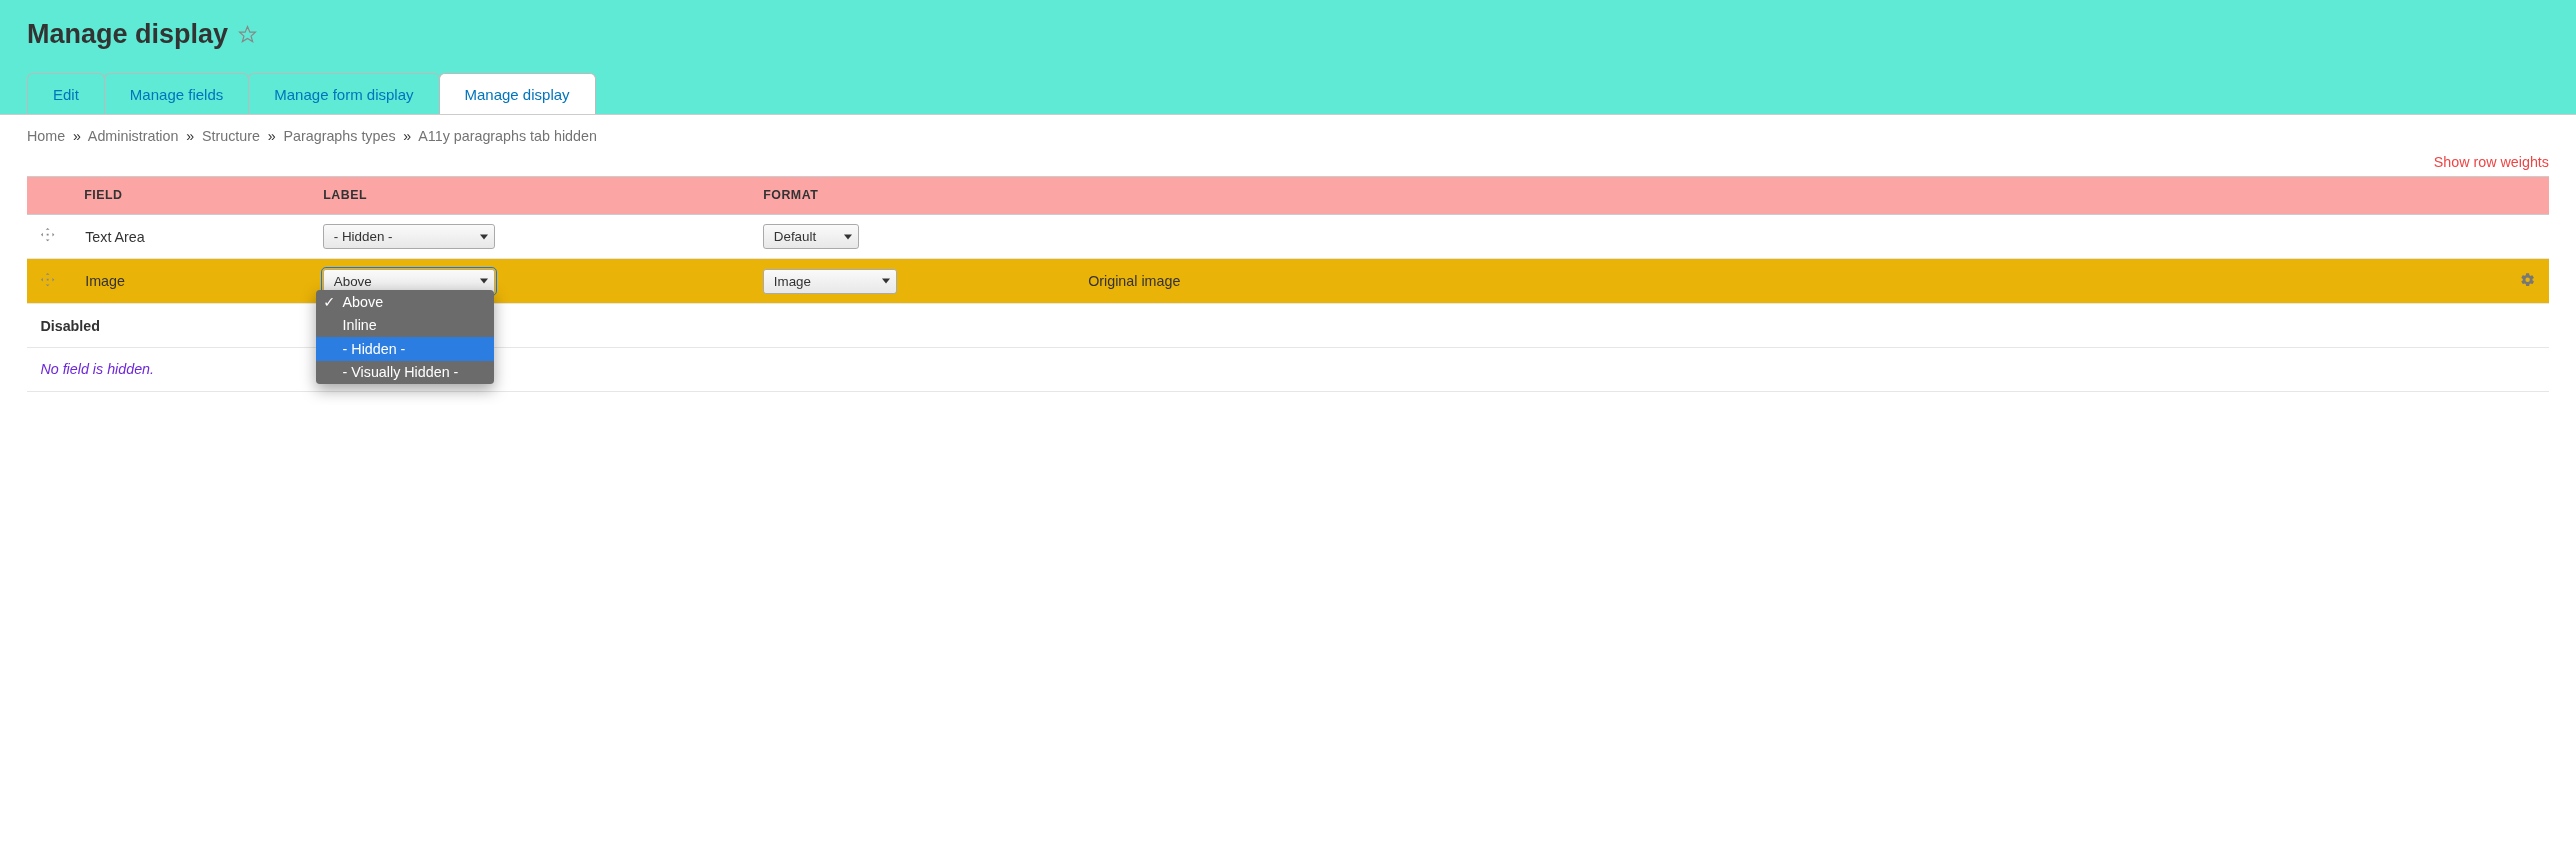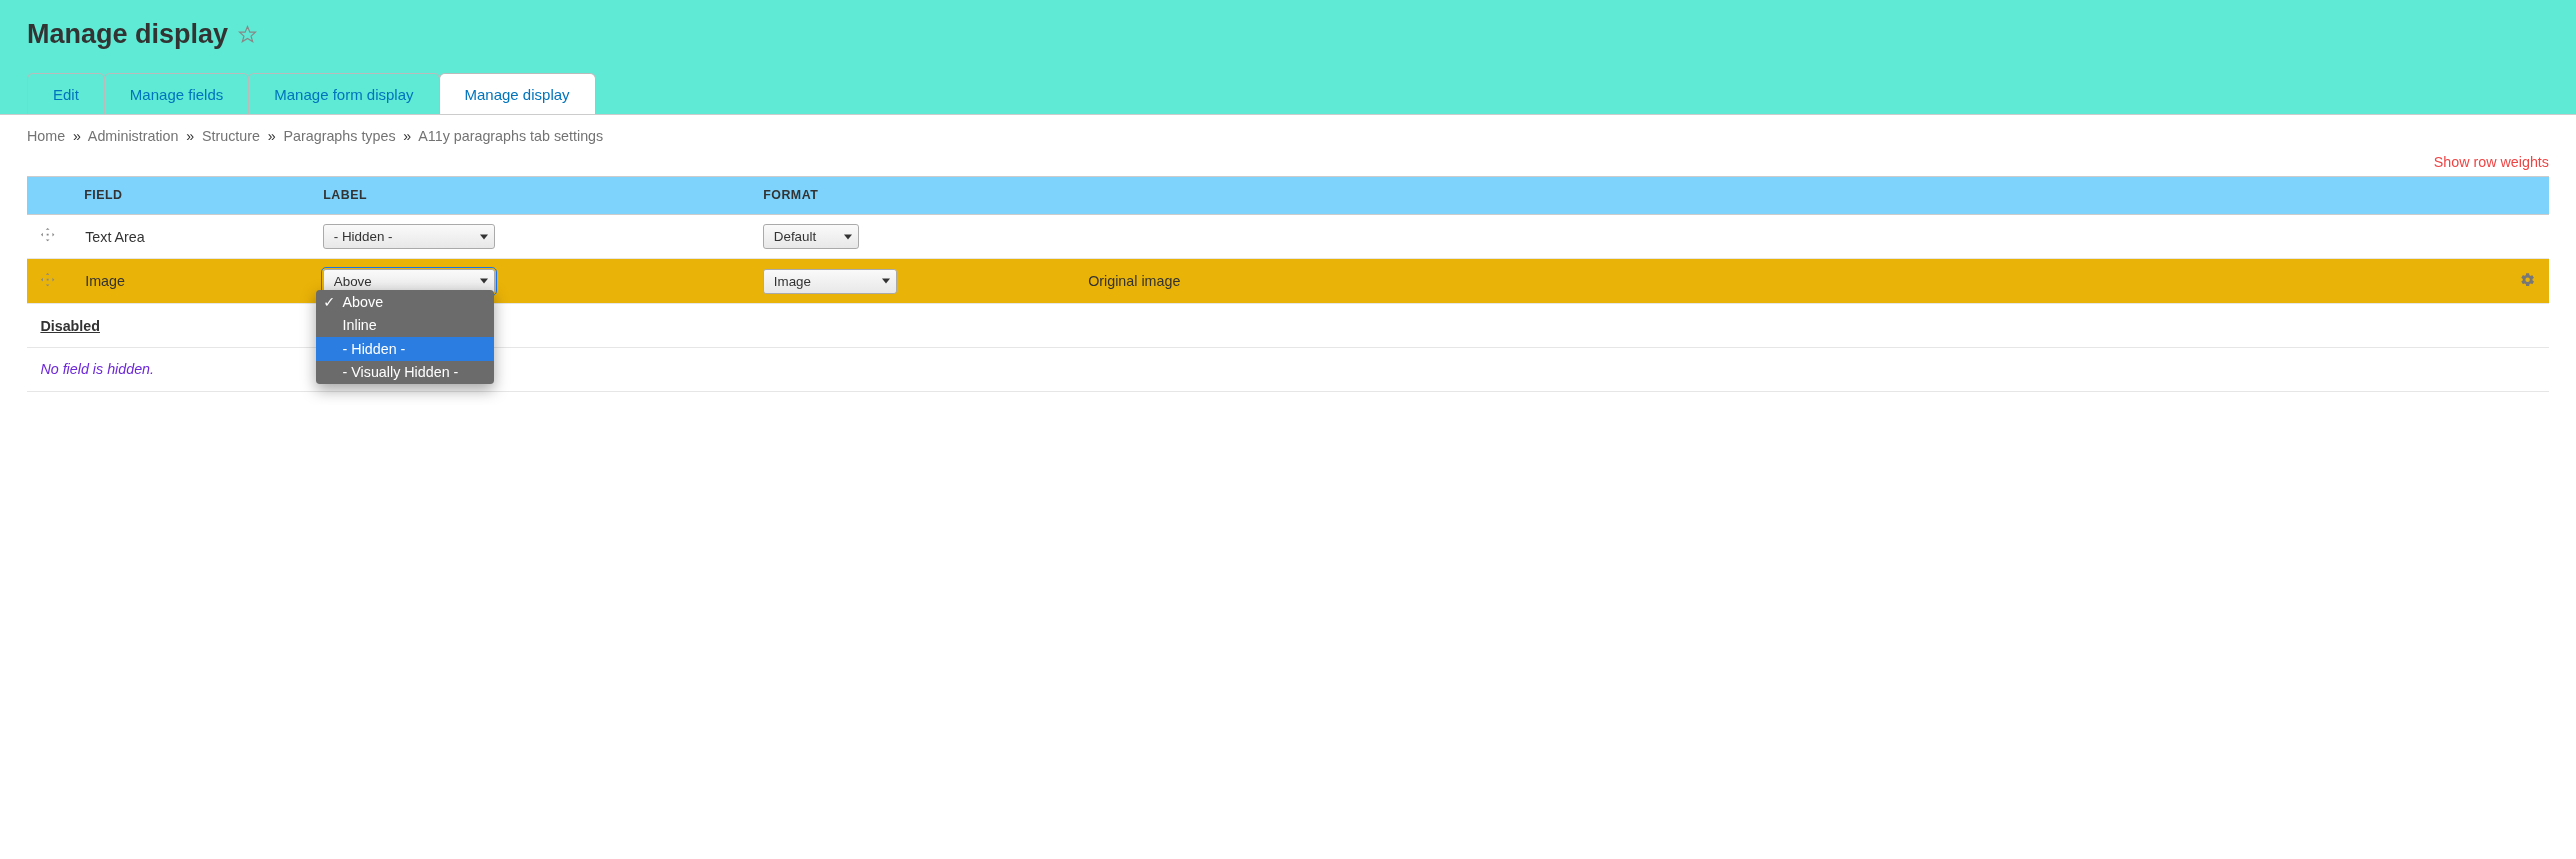--- a/index.html
+++ b/index.html
@@ -10,36 +10,36 @@
 .tabs { display: flex; gap: 0; }
 .tab { padding: 11.5px 25px; background: transparent; border: 1px solid #bbb; border-bottom: none; border-radius: 5.7px 5.7px 0 0; color: #0074bd; cursor: pointer; font-size: 15px; margin-right: -1px; position: relative; }
 .tab.active { background: #fff; color: #0074bd; z-index: 2; border-color: #bbb; }
 .content { padding: 13.4px 27px; }
 .breadcrumb { font-size: 14.3px; color: #0074bd; margin-bottom: 9.6px; }
 .breadcrumb a { color: #737373; text-decoration: none; }
 .breadcrumb .sep { color: #333; margin: 0 3.8px; }
 .row-weights { text-align: right; margin-bottom: 5.7px; }
 .row-weights a { color: #ef4444; text-decoration: none; font-size: 14.3px; }
 table { width: 100%; border-collapse: collapse; }
-thead th { background: #7dd3fc; text-align: left; padding: 11.5px 13.4px; font-size: 12.4px; font-weight: 700; letter-spacing: 0.5px; color: #333; border-top: 1px solid #ccc; border-bottom: 1px solid #ccc; text-transform: uppercase; }
+thead th { background: #fca5a5; text-align: left; padding: 11.5px 13.4px; font-size: 12.4px; font-weight: 700; letter-spacing: 0.5px; color: #333; border-top: 1px solid #ccc; border-bottom: 1px solid #ccc; text-transform: uppercase; }
 tbody td { padding: 9.6px 13.4px; border-bottom: 1px solid #e6e6e6; vertical-align: middle; font-size: 14.3px; }
 tbody tr.highlight { background: #eab308; }
 .drag-handle { color: #888; cursor: move; display: inline-block; width: 17px; }
 .field-name { display: inline-block; margin-left: 1px; }
 .select-wrap { display: inline-block; position: relative; }
 select { appearance: none; -webkit-appearance: none; background: linear-gradient(#fafafa, #e8e8e8); border: 1px solid #aaa; border-radius: 2.9px; padding: 3.8px 27px 3.8px 9.6px; font-size: 13.4px; color: #333; cursor: pointer; min-width: 172px; }
 select.narrow { min-width: 96px; }
 select.mid { min-width: 134px; }
 .select-wrap::after { content: ""; position: absolute; right: 7.6px; top: 50%; transform: translateY(-50%); border-left: 4.8px solid transparent; border-right: 4.8px solid transparent; border-top: 5.7px solid #333; pointer-events: none; }
 .select-focus { outline: 1.9px solid #1a73e8; outline-offset: 1px; }
 .dropdown-pop { position: absolute; background: #6b6b6b; border-radius: 3.8px; box-shadow: 0 5.7px 15.3px rgba(0,0,0,0.35); min-width: 178px; z-index: 100; overflow: hidden; margin-top: -3.8px; margin-left: -7.6px; }
 .dropdown-pop .opt { padding: 3.8px 13.4px 3.8px 27px; color: #fff; font-size: 14.3px; cursor: pointer; position: relative; white-space: nowrap; }
 .dropdown-pop .opt.checked::before { content: "✓"; position: absolute; left: 7.6px; color: #fff; }
 .dropdown-pop .opt.selected { background: #2b7de1; }
-.disabled-header td { font-weight: 700; padding: 13.4px; font-size: 14.3px; text-decoration: underline; }
+.disabled-header td { font-weight: 700; padding: 13.4px; font-size: 14.3px; }
 .no-field { font-style: italic; color: #6d28d9; padding: 13.4px; }
 .gear-btn { color: #777; cursor: pointer; font-size: 15.3px; }
 .details-box { border: 1px solid #ccc; border-radius: 2.9px; margin-top: 21px; padding: 13.4px 15.3px; }
 .details-summary { color: #0074bd; font-weight: 700; font-size: 13.4px; letter-spacing: 0.5px; cursor: pointer; display: flex; align-items: center; gap: 7.6px; text-transform: uppercase; }
 .tri { display: inline-block; border-top: 4.8px solid transparent; border-bottom: 4.8px solid transparent; border-left: 6.7px solid #0074bd; }
 .col-drag { width: 38px; }
 .col-field { width: 239px; }
 .col-label { width: 440px; }
 .col-format { width: 325px; }
 .col-summary { }
@@ -66,21 +66,21 @@
 <div class="content">
   <div class="breadcrumb">
     <a>Home</a>
     <span class="sep">»</span>
     <a>Administration</a>
     <span class="sep">»</span>
     <a>Structure</a>
     <span class="sep">»</span>
     <a>Paragraphs types</a>
     <span class="sep">»</span>
-    <a>A11y paragraphs tab settings</a>
+    <a>A11y paragraphs tab hidden</a>
   </div>
 
   <div class="row-weights">
     <a>Show row weights</a>
   </div>
 
   <table>
     <thead>
       <tr>
         <th class="col-drag"></th>

